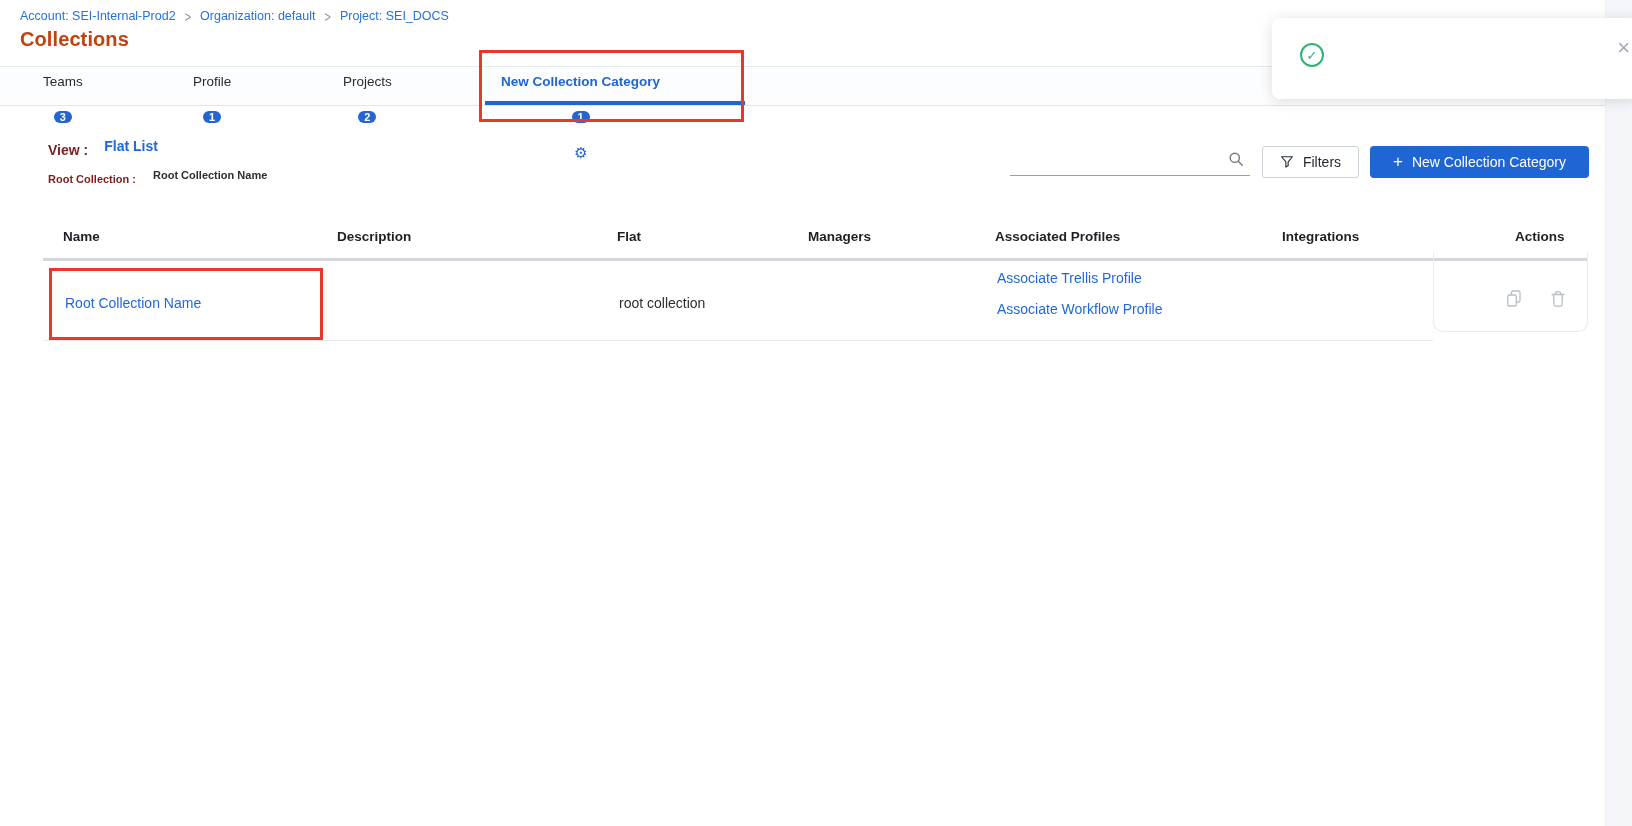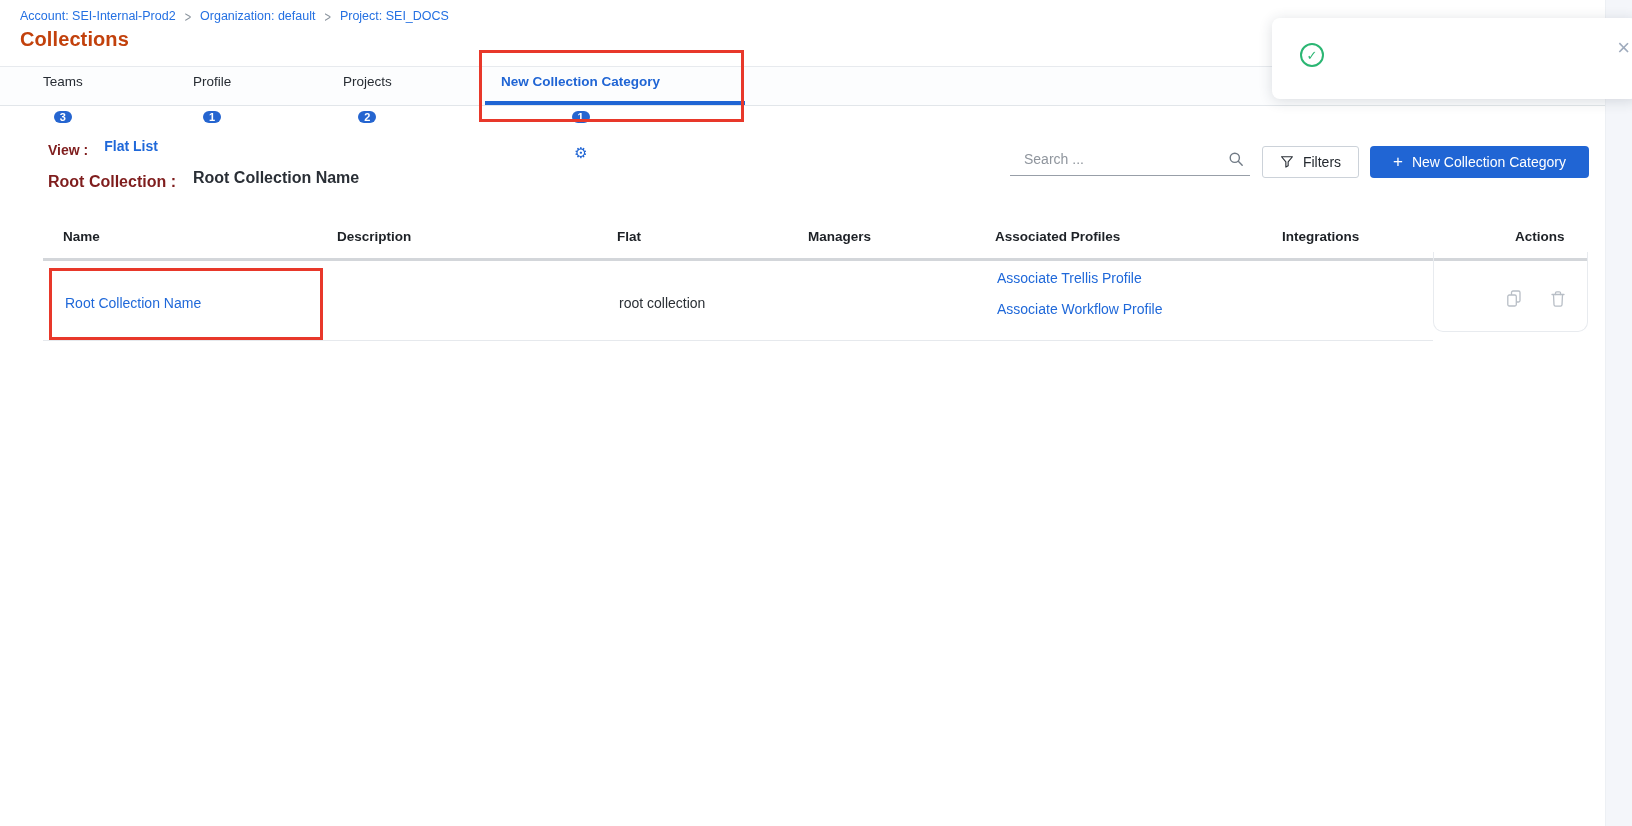--- a/index.html
+++ b/index.html
@@ -30,21 +30,21 @@
   .tab .gear{color:#2065d4;font-size:15px;line-height:1;margin-left:1px;cursor:pointer;}
   .tab-underline{position:absolute;left:485px;top:101px;width:260px;height:3.5px;background:#2065d4;z-index:2;}
 
   
   .redbox{position:absolute;border:3px solid #e8382a;z-index:5;box-sizing:border-box;}
   .rb1{left:479px;top:50px;width:265px;height:72px;}
   .rb2{left:49px;top:268px;width:274px;height:72px;}
 
   
   .viewrow{position:absolute;left:48px;top:134px;display:flex;align-items:center;gap:16px;font-size:14px;}
-  .rootrow{position:absolute;left:48px;top:165px;display:flex;align-items:center;gap:17px;font-size:16px;}
+  .rootrow{position:absolute;left:48px;top:165px;display:flex;align-items:center;gap:17px;font-size:11px;}
   .lbl{font-weight:700;color:#7f1d1d;margin-top:8px;}
   .val{font-weight:600;color:#2a2f36;}
   a.link{color:#1f68d9;font-weight:600;text-decoration:none;cursor:pointer;}
 
   
   .search{position:absolute;left:1010px;top:143px;width:240px;height:33px;border-bottom:1px solid #989fa8;box-sizing:border-box;}
   .search input{border:none;outline:none;background:transparent;width:205px;height:30px;margin-left:12px;font-size:14px;color:#2a2f36;font-family:inherit;}
   .search input::placeholder{color:#8f959d;}
   .search .mag{position:absolute;right:6px;top:8px;cursor:pointer;}
   .filters{position:absolute;left:1262px;top:146px;width:97px;height:32px;background:#ffffff;border:1px solid #ccd2d9;border-radius:3px;display:flex;align-items:center;justify-content:center;gap:9px;font-size:14px;color:#24292f;cursor:pointer;font-family:inherit;}
@@ -113,21 +113,20 @@
   <div class="viewrow">
     <span class="lbl">View :</span>
     <a class="link">Flat List</a>
   </div>
   <div class="rootrow">
     <span class="lbl">Root Collection :</span>
     <span class="val">Root Collection Name</span>
   </div>
 
   <div class="search">
-    <input type="text" placeholder="Search ..." style="">
     <span class="mag">
       <svg width="16" height="16" viewBox="0 0 16 16" fill="none" stroke="#707a85" stroke-width="1.4" stroke-linecap="round">
         <circle cx="6.8" cy="6.8" r="4.6"></circle>
           <path d="M10.3 10.3L14.2 14.2"></path>
       </svg>
     </span>
   </div>
 
   <button class="filters">
     <span style="display:inline-flex;">

